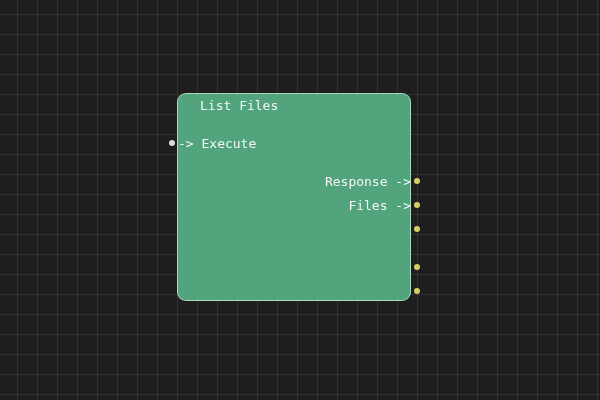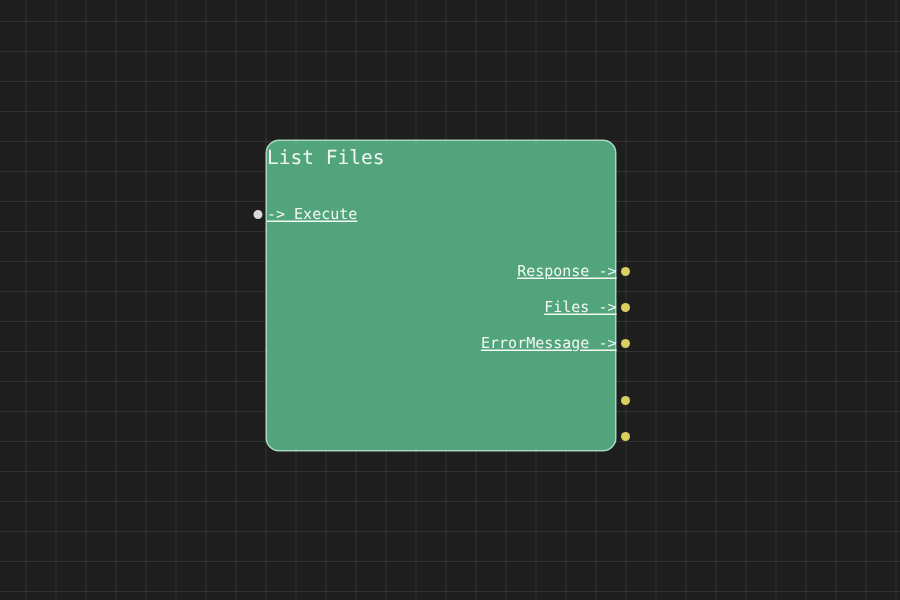--- a/index.html
+++ b/index.html
@@ -36,29 +36,29 @@
       box-sizing: border-box;
     }
     .node-title {
       position: absolute;
       left: 0px;
       top: 4px;
       color: #f2f6f3;
       font-size: 13px;
       line-height: 16px;
       white-space: pre;
+      padding-left: 22px;
     }
     .port-row {
       position: absolute;
       height: 16px;
       line-height: 16px;
-      font-size: 10px;
+      font-size: 13px;
       color: #f4f7f4;
       white-space: pre;
-      text-decoration: underline;
     }
     .port-row.in {
       left: 0px;
     }
     .port-row.out {
       right: 0px;
       text-align: right;
     }
     .port-dot {
       position: absolute;
@@ -78,21 +78,20 @@
 
 <div class="canvas">
 
   <div class="node">
     <span class="node-title">List Files</span>
 
     <span class="port-row in" style="top:42px;">-&gt; Execute</span>
 
     <span class="port-row out" style="top:80px; right:-1px;">Response -&gt;</span>
     <span class="port-row out" style="top:104px; right:-1px;margin-left:14px;">Files -&gt;</span>
-    <span class="port-row out" style="top:128px; right:-1px;">ErrorMessage -&gt;</span>
   </div>
 
   <span class="port-dot in" style="left:169px; top:140px;"></span>
   <span class="port-dot out" style="left:414px; top:178px;"></span>
   <span class="port-dot out" style="left:414px; top:202px;"></span>
   <span class="port-dot out" style="left:414px; top:226px;"></span>
   <span class="port-dot out" style="left:414px; top:264px;"></span>
   <span class="port-dot out" style="left:414px; top:288px;"></span>
 </div>
 

